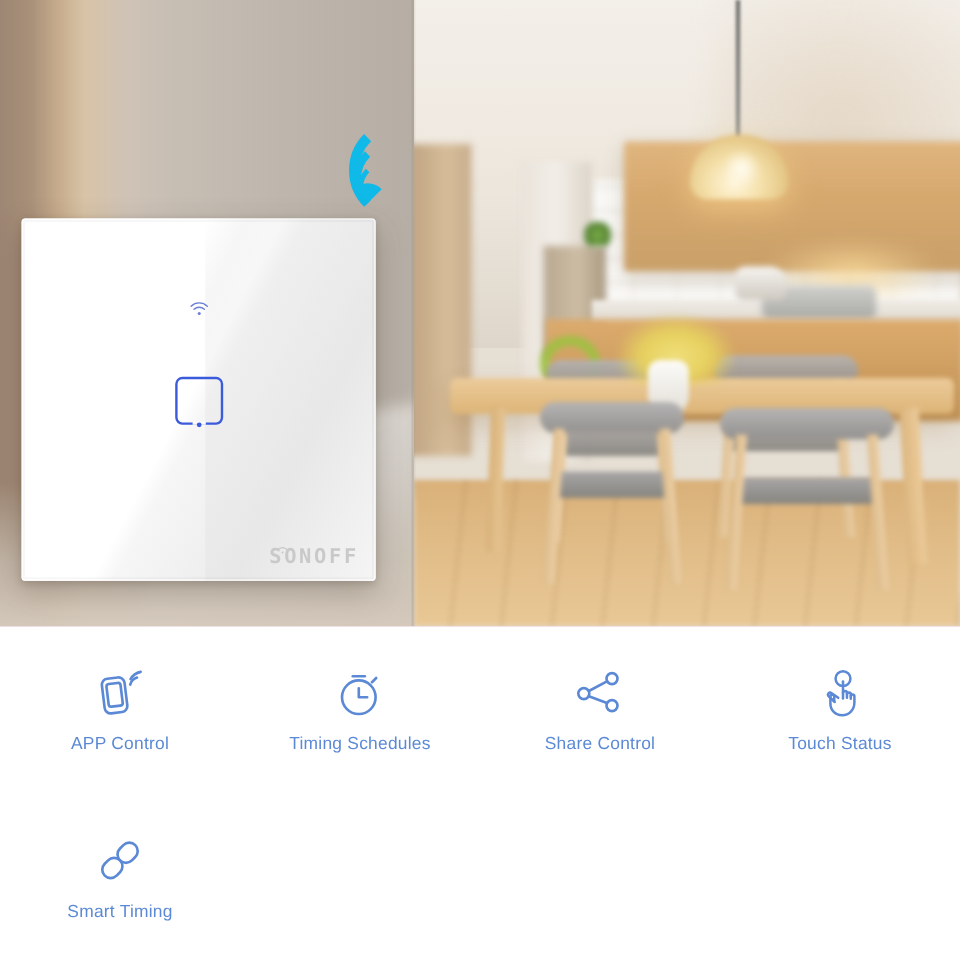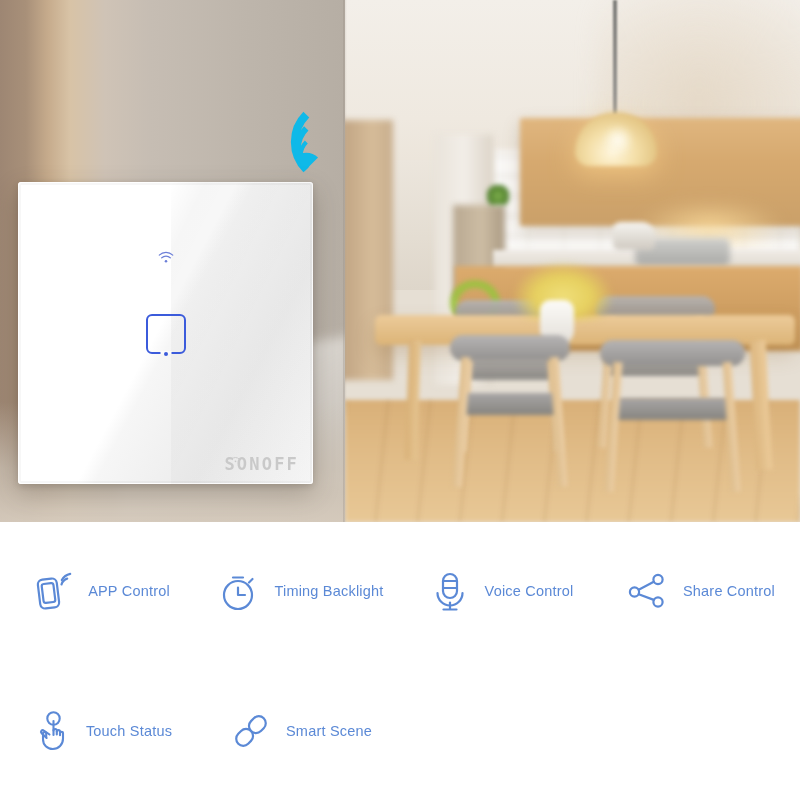--- a/index.html
+++ b/index.html
@@ -154,21 +154,21 @@
     font-size:17px;letter-spacing:2.2px;color:#c9c9c9;font-weight:700;}
   .switch .brand .dot{position:absolute;left:7px;top:-7px;width:9px;height:7px;}
 
   
   .features{
     position:absolute;left:0;top:522px;width:800px;height:278px;
     background:#fff;
     display:grid;grid-template-columns:repeat(4,1fr);grid-template-rows:repeat(2,1fr);
   }
   .feature{
-    display:flex;flex-direction:row;align-items:center;justify-content:center;
+    display:flex;flex-direction:column;align-items:center;justify-content:center;
     gap:12px;
   }
   .feature .ficon{width:46px;height:46px;display:block;}
   .feature .flabel{
     font-size:14.5px;color:#5b89d6;letter-spacing:.2px;white-space:nowrap;
   }
   .feature:nth-child(1) .flabel,.feature:nth-child(2) .flabel,
   .feature:nth-child(3) .flabel,.feature:nth-child(4) .flabel{margin-top:-1px;}
 </style>
 </head>
@@ -303,37 +303,23 @@
       <span class="ficon">
         <svg viewBox="0 0 46 46" width="46" height="46" aria-hidden="true">
           <g fill="none" stroke="#5b89d6" stroke-width="2.2" stroke-linecap="round" stroke-linejoin="round">
             <circle cx="22" cy="26" r="14"></circle>
             <path d="M22 18.5 V26 H29"></path>
             <path d="M17 8.5 H27"></path>
             <path d="M33 13.5 L36.5 10"></path>
           </g>
         </svg>
       </span>
-      <span class="flabel">Timing Backlight</span>
-    </div>
-
-    <div class="feature">
-      <span class="ficon">
-        <svg viewBox="0 0 46 46" width="46" height="46" aria-hidden="true">
-          <g fill="none" stroke="#5b89d6" stroke-width="2.2" stroke-linecap="round" stroke-linejoin="round">
-            <rect x="16" y="5" width="14" height="24" rx="7"></rect>
-            <path d="M16 12 H30 M16 19 H30"></path>
-            <path d="M10.5 24 A12.5 12.5 0 0 0 35.5 24"></path>
-            <path d="M23 33.5 V40"></path>
-            <path d="M16.5 40.5 H29.5"></path>
-          </g>
-        </svg>
-      </span>
-      <span class="flabel">Voice Control</span>
-    </div>
+      <span class="flabel">Timing Schedules</span>
+    </div>
+
 
     <div class="feature">
       <span class="ficon">
         <svg viewBox="0 0 46 46" width="46" height="46" aria-hidden="true">
           <g fill="none" stroke="#5b89d6" stroke-width="2.2" stroke-linecap="round" stroke-linejoin="round">
             <circle cx="9.5" cy="23" r="4.6"></circle>
             <circle cx="33" cy="10.5" r="4.6"></circle>
             <circle cx="33" cy="33" r="4.6"></circle>
             <path d="M13.7 20.8 L28.8 12.8"></path>
             <path d="M13.7 25.2 L28.8 30.9"></path>
@@ -366,17 +352,17 @@
 
     <div class="feature">
       <span class="ficon">
         <svg viewBox="0 0 46 46" width="46" height="46" aria-hidden="true">
           <g fill="none" stroke="#5b89d6" stroke-width="2.2" stroke-linecap="round" stroke-linejoin="round" transform="rotate(45 23 23)">
             <rect x="16" y="5" width="14" height="18" rx="7"></rect>
             <rect x="16" y="23" width="14" height="18" rx="7"></rect>
           </g>
         </svg>
       </span>
-      <span class="flabel">Smart Scene</span>
+      <span class="flabel">Smart Timing</span>
     </div>
 
   </div>
 </div>
 
 </body></html>

